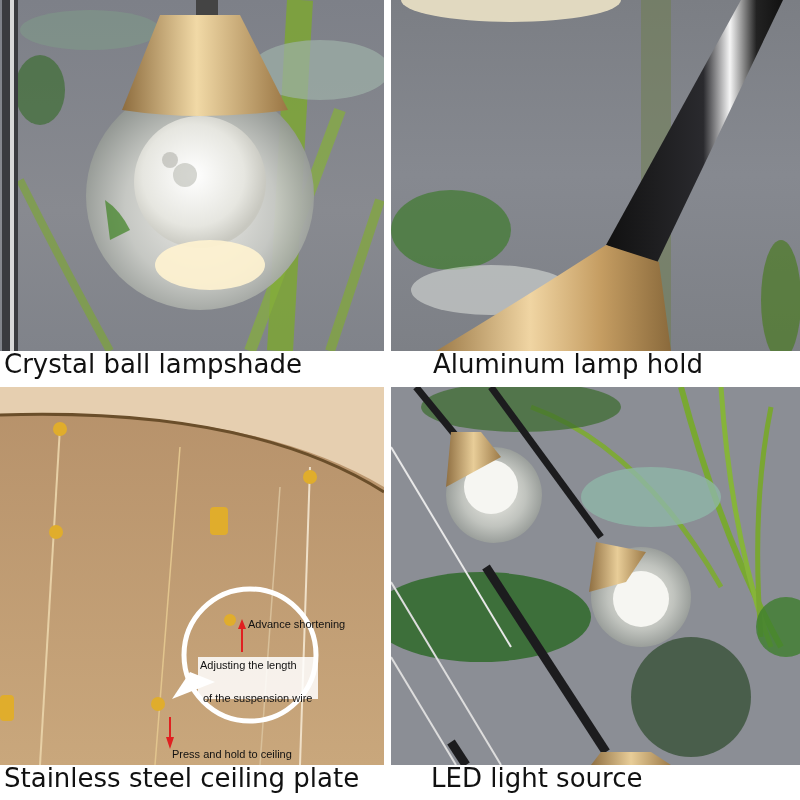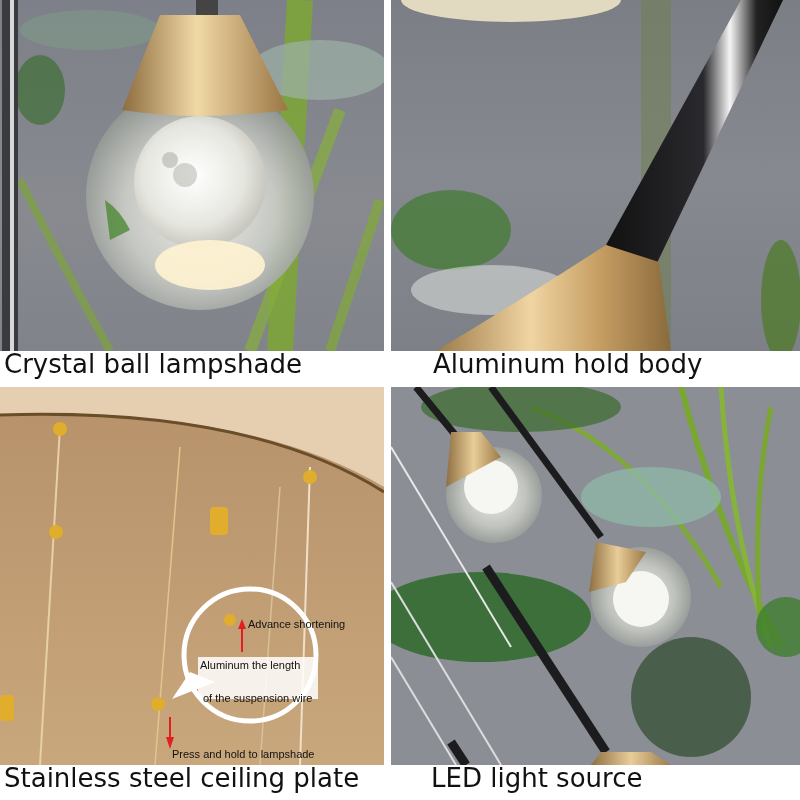--- a/index.html
+++ b/index.html
@@ -127,23 +127,23 @@
     <polygon points="190,285 215,295 172,312" fill="#ffffff"></polygon>
     <rect x="198" y="270" width="120" height="42" fill="#ffffff" opacity="0.85"></rect>
     <circle cx="230" cy="233" r="6" fill="#e0ad2c"></circle>
 
     <line x1="242" y1="265" x2="242" y2="240" stroke="#e02020" stroke-width="2"></line>
     <polygon points="238,242 246,242 242,232" fill="#e02020"></polygon>
     <line x1="170" y1="330" x2="170" y2="352" stroke="#e02020" stroke-width="2"></line>
     <polygon points="166,350 174,350 170,362" fill="#e02020"></polygon>
   </svg>
   <div class="note" style="left:248px;top:231px;">Advance shortening</div>
-  <div class="note" style="left:200px;top:272px;">Aluminum the length</div>
+  <div class="note" style="left:200px;top:272px;">Adjusting the length</div>
   <div class="note" style="left:203px;top:305px;">of the suspension wire</div>
-  <div class="note" style="left:172px;top:361px;">Press and hold to lampshade</div>
+  <div class="note" style="left:172px;top:361px;">Press and hold to ceiling</div>
 </div>
 
 <div class="panel" id="p4">
   <svg width="409" height="378" viewBox="0 0 409 378">
     <defs>
       <radialGradient id="ball4" cx="50%" cy="50%" r="55%">
         <stop offset="0%" stop-color="#f4f3ec"></stop>
         <stop offset="60%" stop-color="#c3c6c0"></stop>
         <stop offset="100%" stop-color="#8f9490"></stop>
       </radialGradient>
@@ -182,20 +182,20 @@
     <path d="M205 155 L255 165 L235 195 L198 205 Z" fill="url(#gold4)"></path>
 
     <path d="M210 365 L260 365 L280 378 L200 378 Z" fill="url(#gold4)"></path>
   </svg>
 </div>
 
 <div class="caption cap1">
     <span>Crystal ball lampshade</span>
   </div>
 <div class="caption cap2">
-    <span style="padding-left:42px">Aluminum hold body</span>
+    <span style="padding-left:42px">Aluminum lamp hold</span>
   </div>
 <div class="caption cap3">
     <span>Stainless steel ceiling plate</span>
   </div>
 <div class="caption cap4">
     <span style="padding-left:40px">LED light source</span>
   </div>
 
 </body></html>

